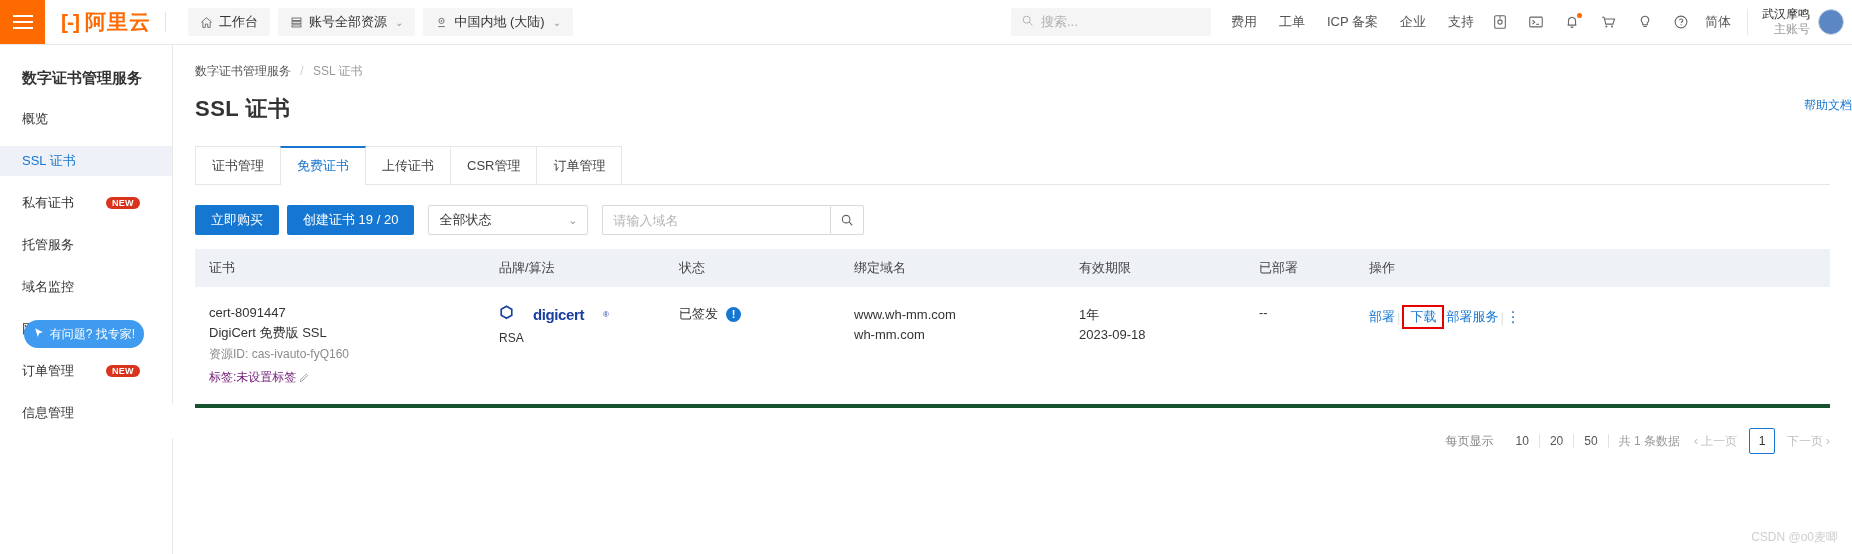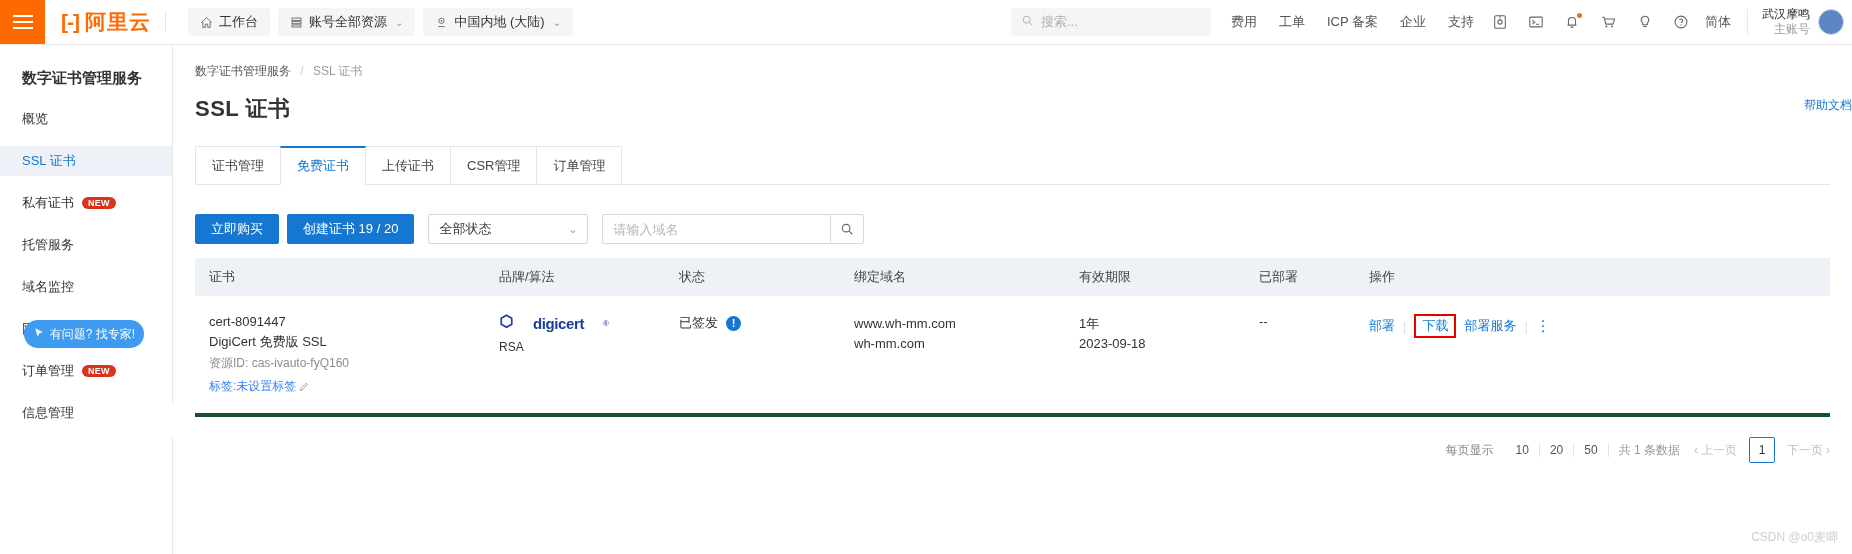--- a/index.html
+++ b/index.html
@@ -38,68 +38,68 @@
   .avatar { width:26px; height:26px; border-radius:50%; background:#5b87c4; border:1px solid #cfd8e4; display:block; }
 
   
   .body-wrap { display:flex; height:509px; }
 
   
   .sidebar { width:173px; background:#fff; border-right:1px solid #e8e8e8; position:relative; flex:none; }
   .side-title { font-size:15px; font-weight:bold; color:#333; padding:24px 0 16px 22px; }
   .side-item { height:30px; display:flex; align-items:center; padding-left:22px; font-size:13px; color:#333; cursor:pointer; margin-bottom:12px; gap:8px; }
   .side-item.active { background:#eef1f7; color:#1677d2; }
-  .badge-new { background:#d9321d; color:#fff; font-size:9px; font-weight:bold; border-radius:8px; padding:1px 6px; letter-spacing:.3px; }
+  .badge-new { background:#d9321d; color:#fff; font-size:9px; font-weight:bold; border-radius:8px; padding:1px 6px; letter-spacing:.3px;margin-left:24px; }
   .expert-btn { position:absolute; left:24px; top:275px; width:120px; height:28px; background:#3e9bf0; color:#fff; border-radius:14px; display:flex; align-items:center; justify-content:center; gap:5px; font-size:12px; cursor:pointer; }
   .collapse-handle { position:absolute; right:-11px; top:358px; width:11px; height:36px; background:#fff; border:1px solid #e8e8e8; border-left:none; border-radius:0 4px 4px 0; display:flex; align-items:center; justify-content:center; color:#999; font-size:10px; cursor:pointer; }
 
   
   .main { flex:1; background:#fff; position:relative; padding:0 22px 0 22px; min-width:0; }
   .crumbs { font-size:12px; color:#666; padding:18px 0 0 0; }
   .crumbs .c1 { color:#555; cursor:pointer; }
   .crumbs .sep { color:#ccc; margin:0 6px; }
   .crumbs .c2 { color:#999; }
   .helpdoc { position:absolute; right:0; top:52px; font-size:12px; color:#1677d2; cursor:pointer; }
   .page-title { font-size:22px; font-weight:bold; color:#333; margin:14px 0 0 0; letter-spacing:.5px; }
 
   
   .tabs { display:flex; margin-top:22px; border-bottom:1px solid #e6e6e6; }
   .tab { height:38px; min-width:72px; padding:0 16px; display:flex; align-items:center; justify-content:center; font-size:13px; color:#444; border:1px solid #e6e6e6; border-bottom:none; background:#fff; margin-right:-1px; cursor:pointer; }
   .tab.active { color:#1677d2; border-top:2px solid #1677d2; position:relative; z-index:2; background:#fff; }
   .tab.active::after { content:""; position:absolute; left:0; right:0; bottom:-1px; height:1px; background:#fff; }
 
   
-  .toolbar { display:flex; align-items:center; gap:8px; margin-top:29px; }
+  .toolbar { display:flex; align-items:center; gap:8px; margin-top:20px; }
   .btn-primary { height:30px; background:#1677d2; color:#fff; font-size:13px; border:none; border-radius:2px; padding:0 16px; cursor:pointer; font-family:inherit; }
   .select { height:30px; width:160px; border:1px solid #d9d9d9; border-radius:2px; display:flex; align-items:center; justify-content:space-between; padding:0 10px; font-size:13px; color:#333; cursor:pointer; background:#fff; margin-left:6px; }
   .select .caret2 { color:#999; font-size:11px; }
   .searchwrap { display:flex; margin-left:6px; }
   .search-field { width:228px; height:30px; border:1px solid #d9d9d9; border-right:none; border-radius:2px 0 0 2px; padding:0 10px; font-size:13px; color:#333; font-family:inherit; outline:none; background:#fff; }
   .search-field::placeholder { color:#b5b5b5; }
   .search-btn { width:34px; height:30px; border:1px solid #d9d9d9; border-radius:0 2px 2px 0; background:#fff; display:flex; align-items:center; justify-content:center; cursor:pointer; color:#666; }
 
   
   .table { width:100%; margin-top:14px; border-collapse:collapse; table-layout:fixed; }
   .table thead th { background:#eef1f6; height:38px; font-size:13px; font-weight:normal; color:#444; text-align:left; padding:0 0 0 14px; }
   .table tbody td { padding:18px 0 18px 14px; vertical-align:top; font-size:13px; color:#333; border-bottom:4px solid #14532d; }
   .c-cert { width:290px; } .c-brand { width:180px; } .c-status { width:175px; }
   .c-domain { width:225px; } .c-valid { width:180px; } .c-deploy { width:110px; }
   .cert-line1 { color:#333; margin-bottom:4px; }
   .cert-line2 { color:#333; margin-bottom:4px; }
   .cert-line3 { color:#8c8c8c; font-size:12px; margin-bottom:6px; }
-  .cert-line4 { color:#3b82f6; font-size:12px; display:flex; align-items:center; gap:3px; cursor:pointer; }
+  .cert-line4 { color:#701a75; font-size:12px; display:flex; align-items:center; gap:3px; cursor:pointer; }
   .digicert { display:flex; align-items:center; gap:19px; margin-bottom:8px; }
   .dc-name { color:#1a3fa0; font-size:15px; font-weight:bold; letter-spacing:-.4px; }
   .dc-tm { color:#1a3fa0; font-size:8px; vertical-align:top; }
   .algo { color:#333; font-size:12px; }
   .status-wrap { display:flex; align-items:center; gap:8px; }
   .info-icon { width:15px; height:15px; border-radius:50%; background:#1677d2; color:#fff; font-size:11px; font-weight:bold; display:inline-flex; align-items:center; justify-content:center; line-height:1; cursor:pointer; }
   .dom-line { line-height:1.55; }
   .valid-line { line-height:1.55; }
-  .actions { display:flex; align-items:center; gap:8px; white-space:nowrap; }
+  .actions { display:flex; align-items:center; gap:2px; white-space:nowrap; }
   .act-link { color:#1677d2; cursor:pointer; font-size:13px; }
   .act-sep { color:#e0e0e0; }
   .act-highlight { border:2px solid #e60000; padding:1px 6px; display:inline-flex; align-items:center; }
   .dots { color:#1677d2; font-size:15px; letter-spacing:1px; cursor:pointer; line-height:1; transform:translateY(-1px); }
 
   
   .pagination { display:flex; align-items:center; justify-content:flex-end; gap:0; margin-top:20px; font-size:12px; color:#666; }
   .pg-label { color:#888; margin-right:12px; }
   .pg-size { color:#555; cursor:pointer; padding:0 10px; border-right:1px solid #e2e2e2; }
   .pg-size:last-of-type { border-right:none; }

